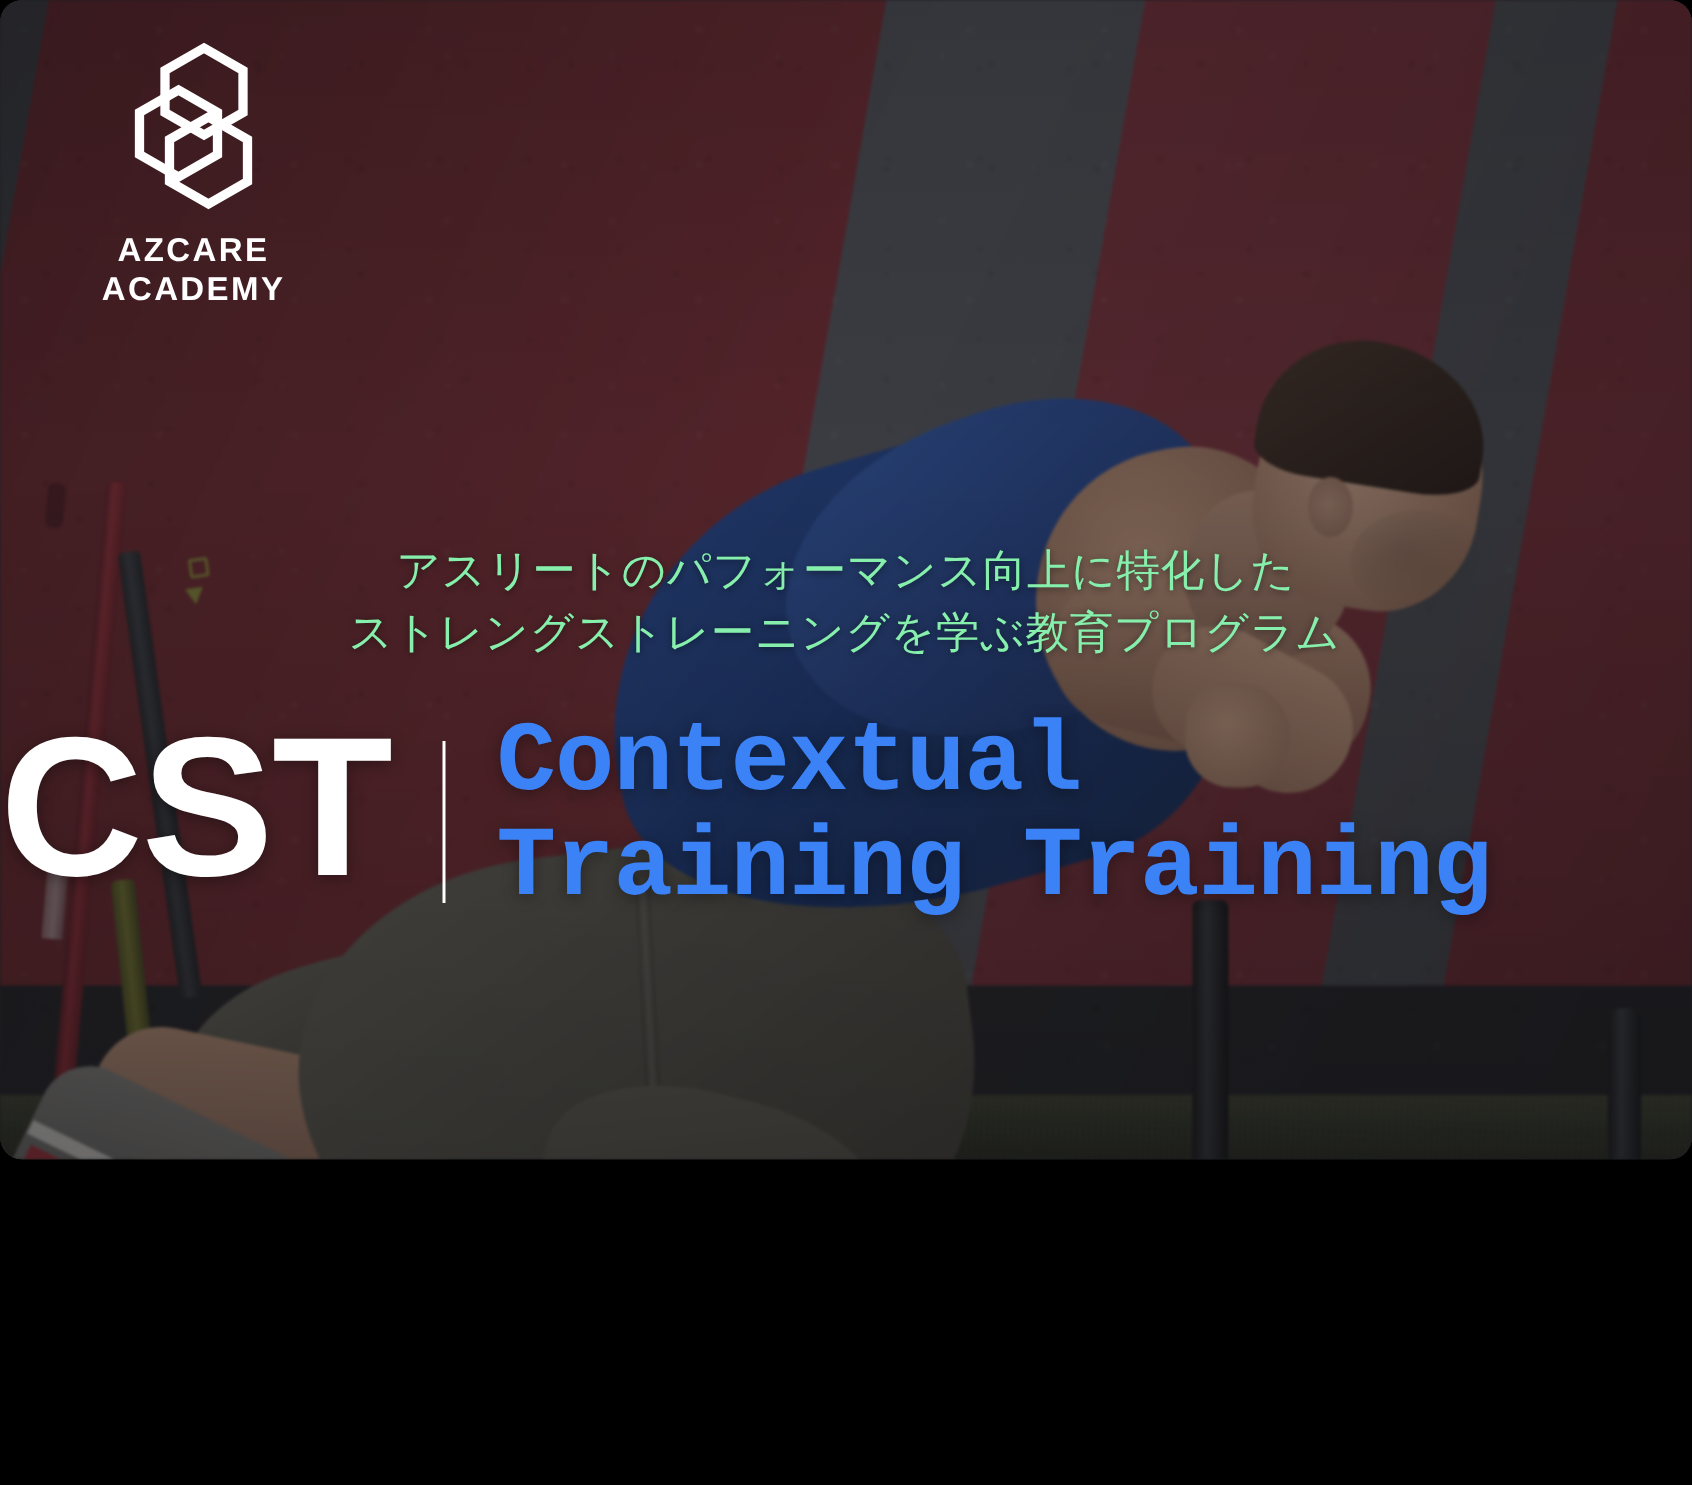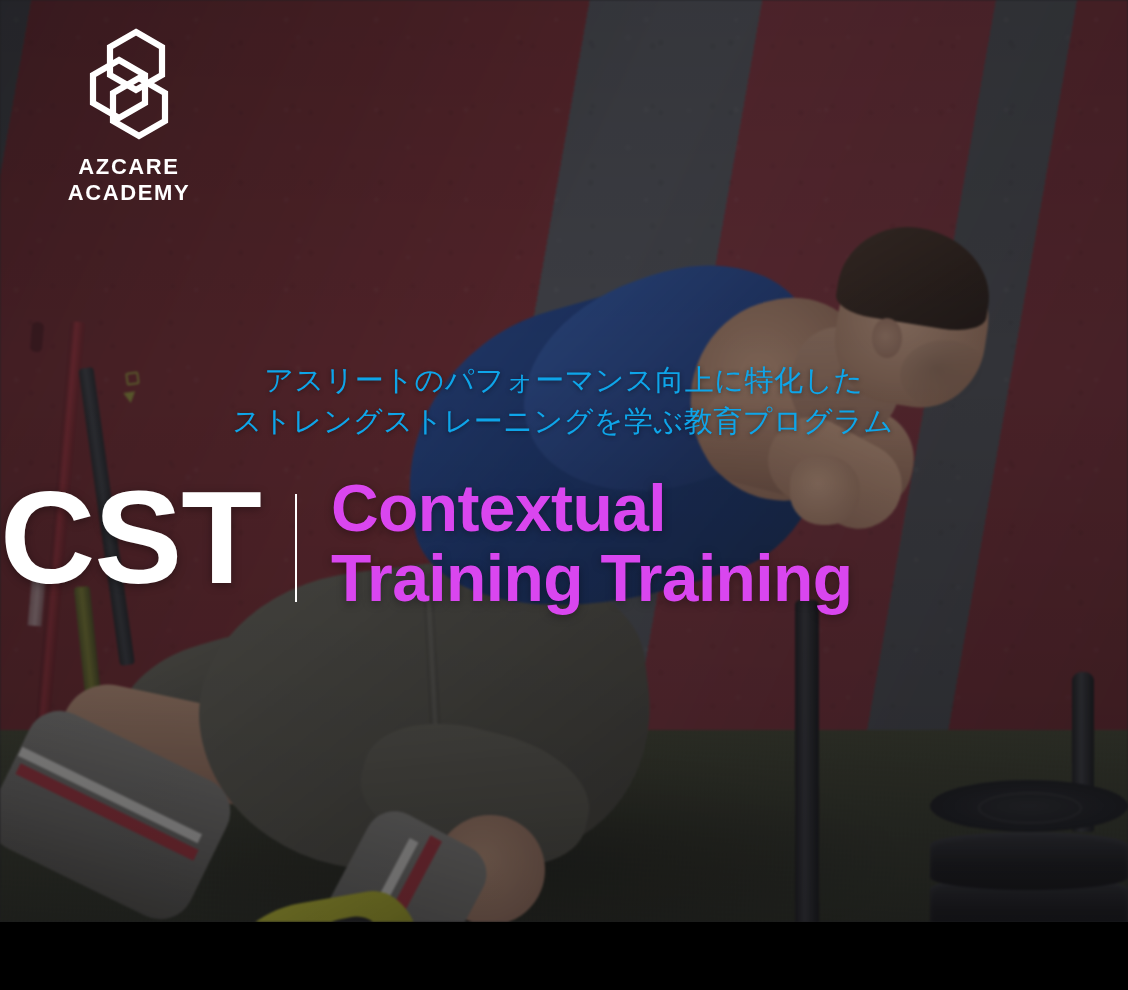--- a/index.html
+++ b/index.html
@@ -3,24 +3,25 @@
 <meta charset="utf-8">
 <style>
   html, body {
     margin: 0;
     padding: 0;
     background: #000;
   }
   #stage {
     position: relative;
     width: 1128px;
-    height: 922px;
+    height: 773px;
     overflow: hidden;
     font-family: "Liberation Sans", sans-serif;
     background: #2b2d31;
+    border-radius: 15px;
   }
 
   
   .photo {
     position: absolute;
     inset: 0;
     overflow: hidden;
   }
 
   
@@ -423,21 +424,21 @@
     line-height: 1.16;
     letter-spacing: 1.6px;
   }
   .logo-text div { white-space: nowrap; }
 
   .tagline {
     position: absolute;
     left: 0; right: 0;
     top: 360px;
     text-align: center;
-    color: #0ea5e9;
+    color: #86efac;
     font-size: 29px;
     line-height: 1.42;
     letter-spacing: .5px;
     text-shadow: 0 1px 5px rgba(0,0,0,.45);
     font-family: "DejaVu Sans", "Liberation Sans", sans-serif;
   }
   .tagline div { white-space: nowrap; }
   .tagline .l2 { margin-left: -2px; }
 
   .titlewrap {
@@ -459,26 +460,27 @@
     text-shadow: 0 2px 10px rgba(0,0,0,.35);
   }
   .divider {
     width: 2px;
     height: 108px;
     background: #ffffff;
     margin: 20px 34px 0 34px;
     flex: 0 0 auto;
   }
   .fullname {
-    color: #d946ef;
+    color: #3b82f6;
     font-weight: bold;
     font-size: 66px;
     line-height: 1.06;
     letter-spacing: -.6px;
     text-shadow: 0 2px 10px rgba(0,0,0,.35);
+    font-family: Liberation Mono, monospace;
   }
   .fullname div { white-space: nowrap; }
 </style>
 </head>
 <body>
 
 <div id="stage">
 
   <div class="photo photo-blur">
     <div class="wall"></div>

